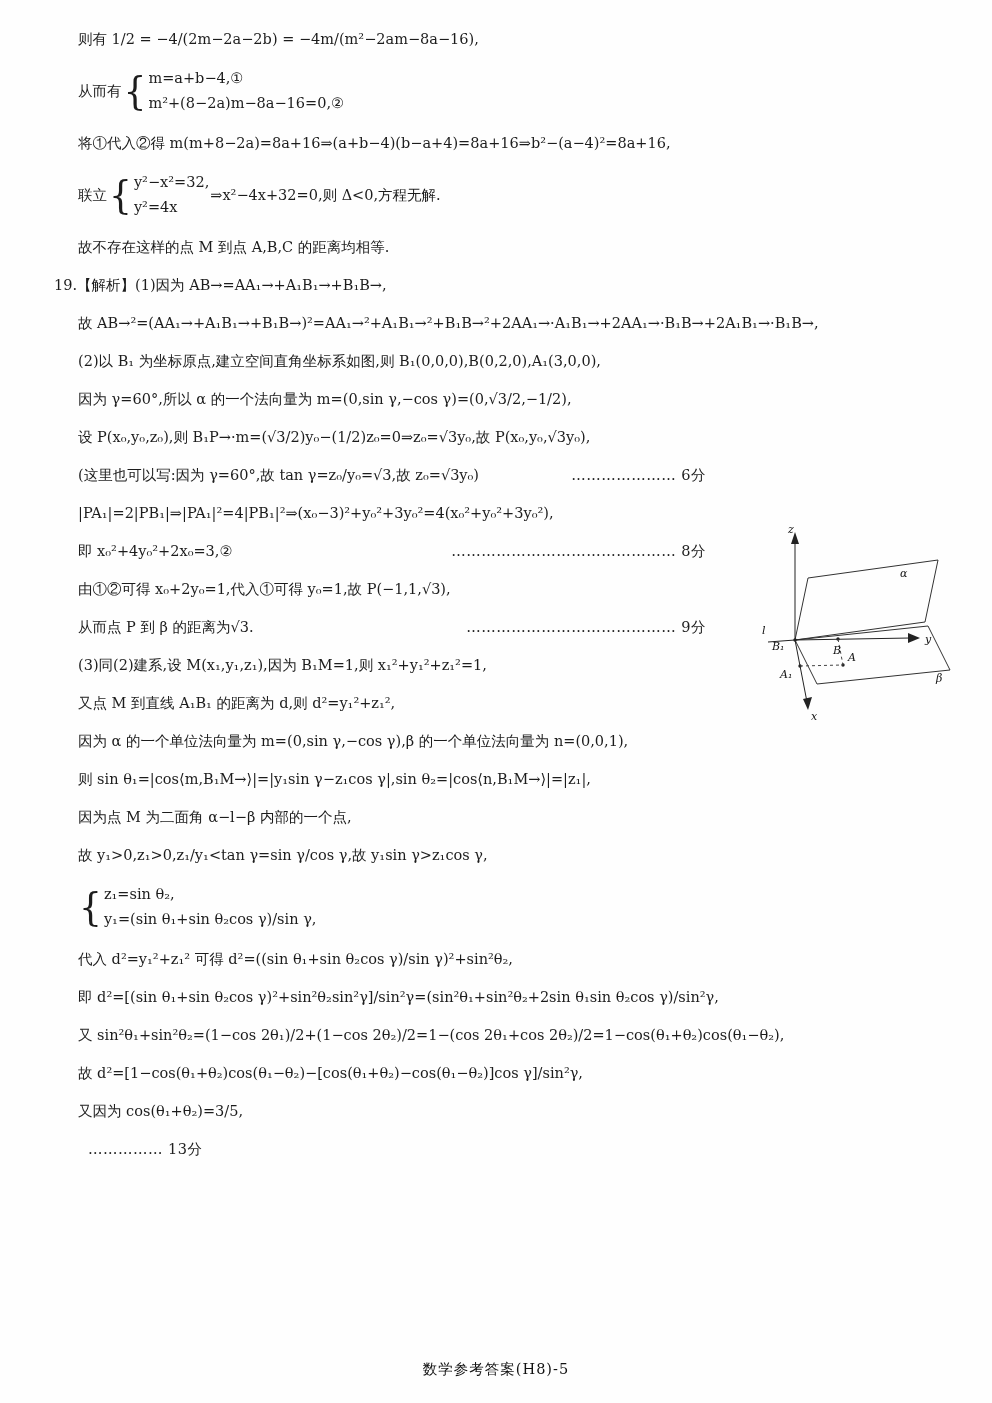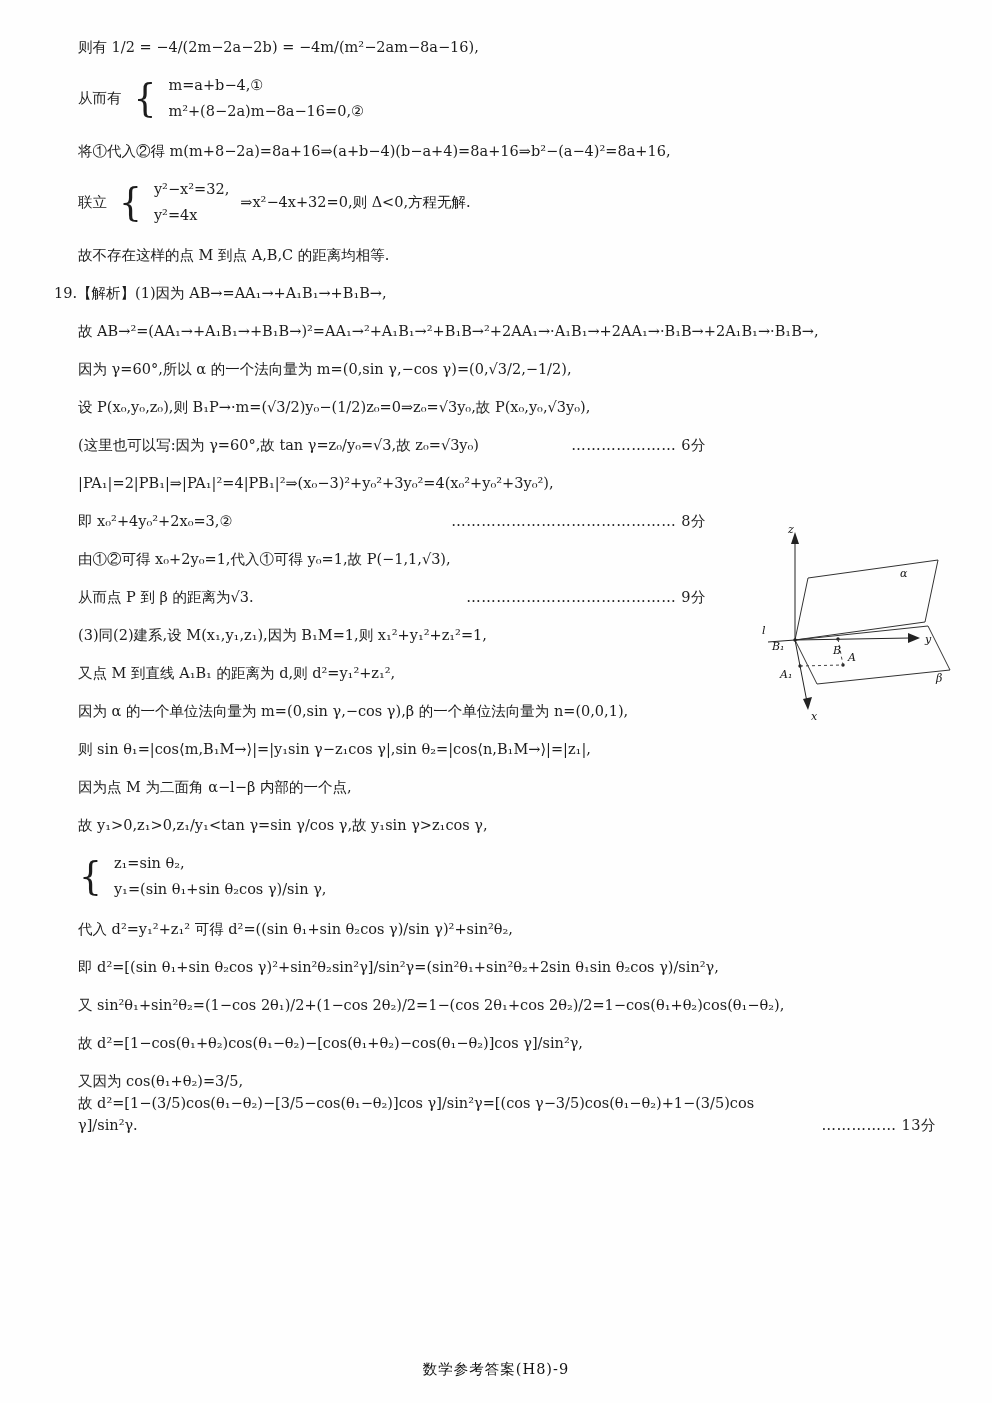--- a/index.html
+++ b/index.html
@@ -3,29 +3,29 @@
 <meta charset="utf-8">
 <style>
   html,body{margin:0;padding:0;}
   body{
     width:992px;height:1403px;position:relative;overflow:hidden;
     background:#fefefe;color:#1c1c1c;
     font-family:"DejaVu Serif","Liberation Serif",serif;
   }
   .doc{position:absolute;inset:0;padding:20px 56px 0 78px;box-sizing:border-box;}
   .ln{
-    display:flex;justify-content:space-between;align-items:flex-end;
+    display:flex;justify-content:space-between;align-items:center;
     min-height:38px;font-size:14.5px;line-height:1.55;
   }
   .ln .t{flex:0 1 auto;}
   .ln .s{flex:0 0 auto;white-space:nowrap;margin-left:10px;letter-spacing:.5px;color:#222;}
   .tall{min-height:66px;}
   .hang{margin-left:-24px;}
   .narrow{padding-right:230px;}
-  .sysline{display:flex;align-items:center;gap:11px;}
+  .sysline{display:flex;align-items:center;gap:1px;}
   .brace{font-size:36px;font-weight:300;line-height:.9;padding:0 1px;transform:scaleY(1.1);}
   .rows{display:flex;flex-direction:column;line-height:1.75;}
   .figure{position:absolute;top:520px;right:24px;width:218px;height:210px;}
   .footer{
     position:absolute;bottom:24px;left:0;right:0;text-align:center;
     font-size:14.5px;letter-spacing:1px;color:#111;
   }
   svg text{font-family:"DejaVu Serif","Liberation Serif",serif;font-style:italic;font-size:11px;fill:#111;}
   svg .pl{fill:none;stroke:#333;stroke-width:1;}
   svg .ax{stroke:#222;stroke-width:1;}
@@ -75,20 +75,24 @@
     </div>
   <div class="ln hang">
       <span class="t">19.【解析】(1)因为 AB→=AA₁→+A₁B₁→+B₁B→,</span>
       <span class="s"></span>
     </div>
   <div class="ln">
       <span class="t">故 AB→²=(AA₁→+A₁B₁→+B₁B→)²=AA₁→²+A₁B₁→²+B₁B→²+2AA₁→·A₁B₁→+2AA₁→·B₁B→+2A₁B₁→·B₁B→,</span>
       <span class="s"></span>
     </div>
   <div class="ln">
+      <span class="t">(2)以 B₁ 为坐标原点,建立空间直角坐标系如图,则 B₁(0,0,0),B(0,2,0),A₁(3,0,0),</span>
+      <span class="s"></span>
+    </div>
+  <div class="ln">
       <span class="t">因为 γ=60°,所以 α 的一个法向量为 m=(0,sin γ,−cos γ)=(0,√3/2,−1/2),</span>
       <span class="s"></span>
     </div>
   <div class="ln">
       <span class="t">设 P(x₀,y₀,z₀),则 B₁P→·m=(√3/2)y₀−(1/2)z₀=0⇒z₀=√3y₀,故 P(x₀,y₀,√3y₀),</span>
       <span class="s"></span>
     </div>
 
   <div class="ln narrow">
       <span class="t">(这里也可以写:因为 γ=60°,故 tan γ=z₀/y₀=√3,故 z₀=√3y₀)</span>
@@ -160,21 +164,20 @@
     </div>
   <div class="ln">
       <span class="t">故 d²=[1−cos(θ₁+θ₂)cos(θ₁−θ₂)−[cos(θ₁+θ₂)−cos(θ₁−θ₂)]cos γ]/sin²γ,</span>
       <span class="s"></span>
     </div>
   <div class="ln">
       <span class="t">又因为 cos(θ₁+θ₂)=3/5,</span>
       <span class="s"></span>
     </div>
   <div class="ln">
-      <span class="t">故 d²=[1−(3/5)cos(θ₁−θ₂)−[3/5−cos(θ₁−θ₂)]cos γ]/sin²γ=[(cos γ−3/5)cos(θ₁−θ₂)+1−(3/5)cos γ]/sin²γ.</span>
       <span class="s">…………… 13分</span>
     </div>
 
 </div>
 
 <div class="figure">
   <svg viewBox="0 0 218 210" width="218" height="210">
 
     <path class="pl" d="M45,120 L178,106 L200,150 L67,164 Z"></path>
 
@@ -205,13 +208,13 @@
     <text x="150" y="57">α</text>
     <text x="186" y="162">β</text>
     <text x="12" y="114">l</text>
     <text x="22" y="130">B₁</text>
     <text x="83" y="134">B</text>
     <text x="30" y="158">A₁</text>
     <text x="98" y="141">A</text>
   </svg>
 </div>
 
-<div class="footer">数学参考答案(H8)-9</div>
+<div class="footer">数学参考答案(H8)-5</div>
 
 </body></html>

